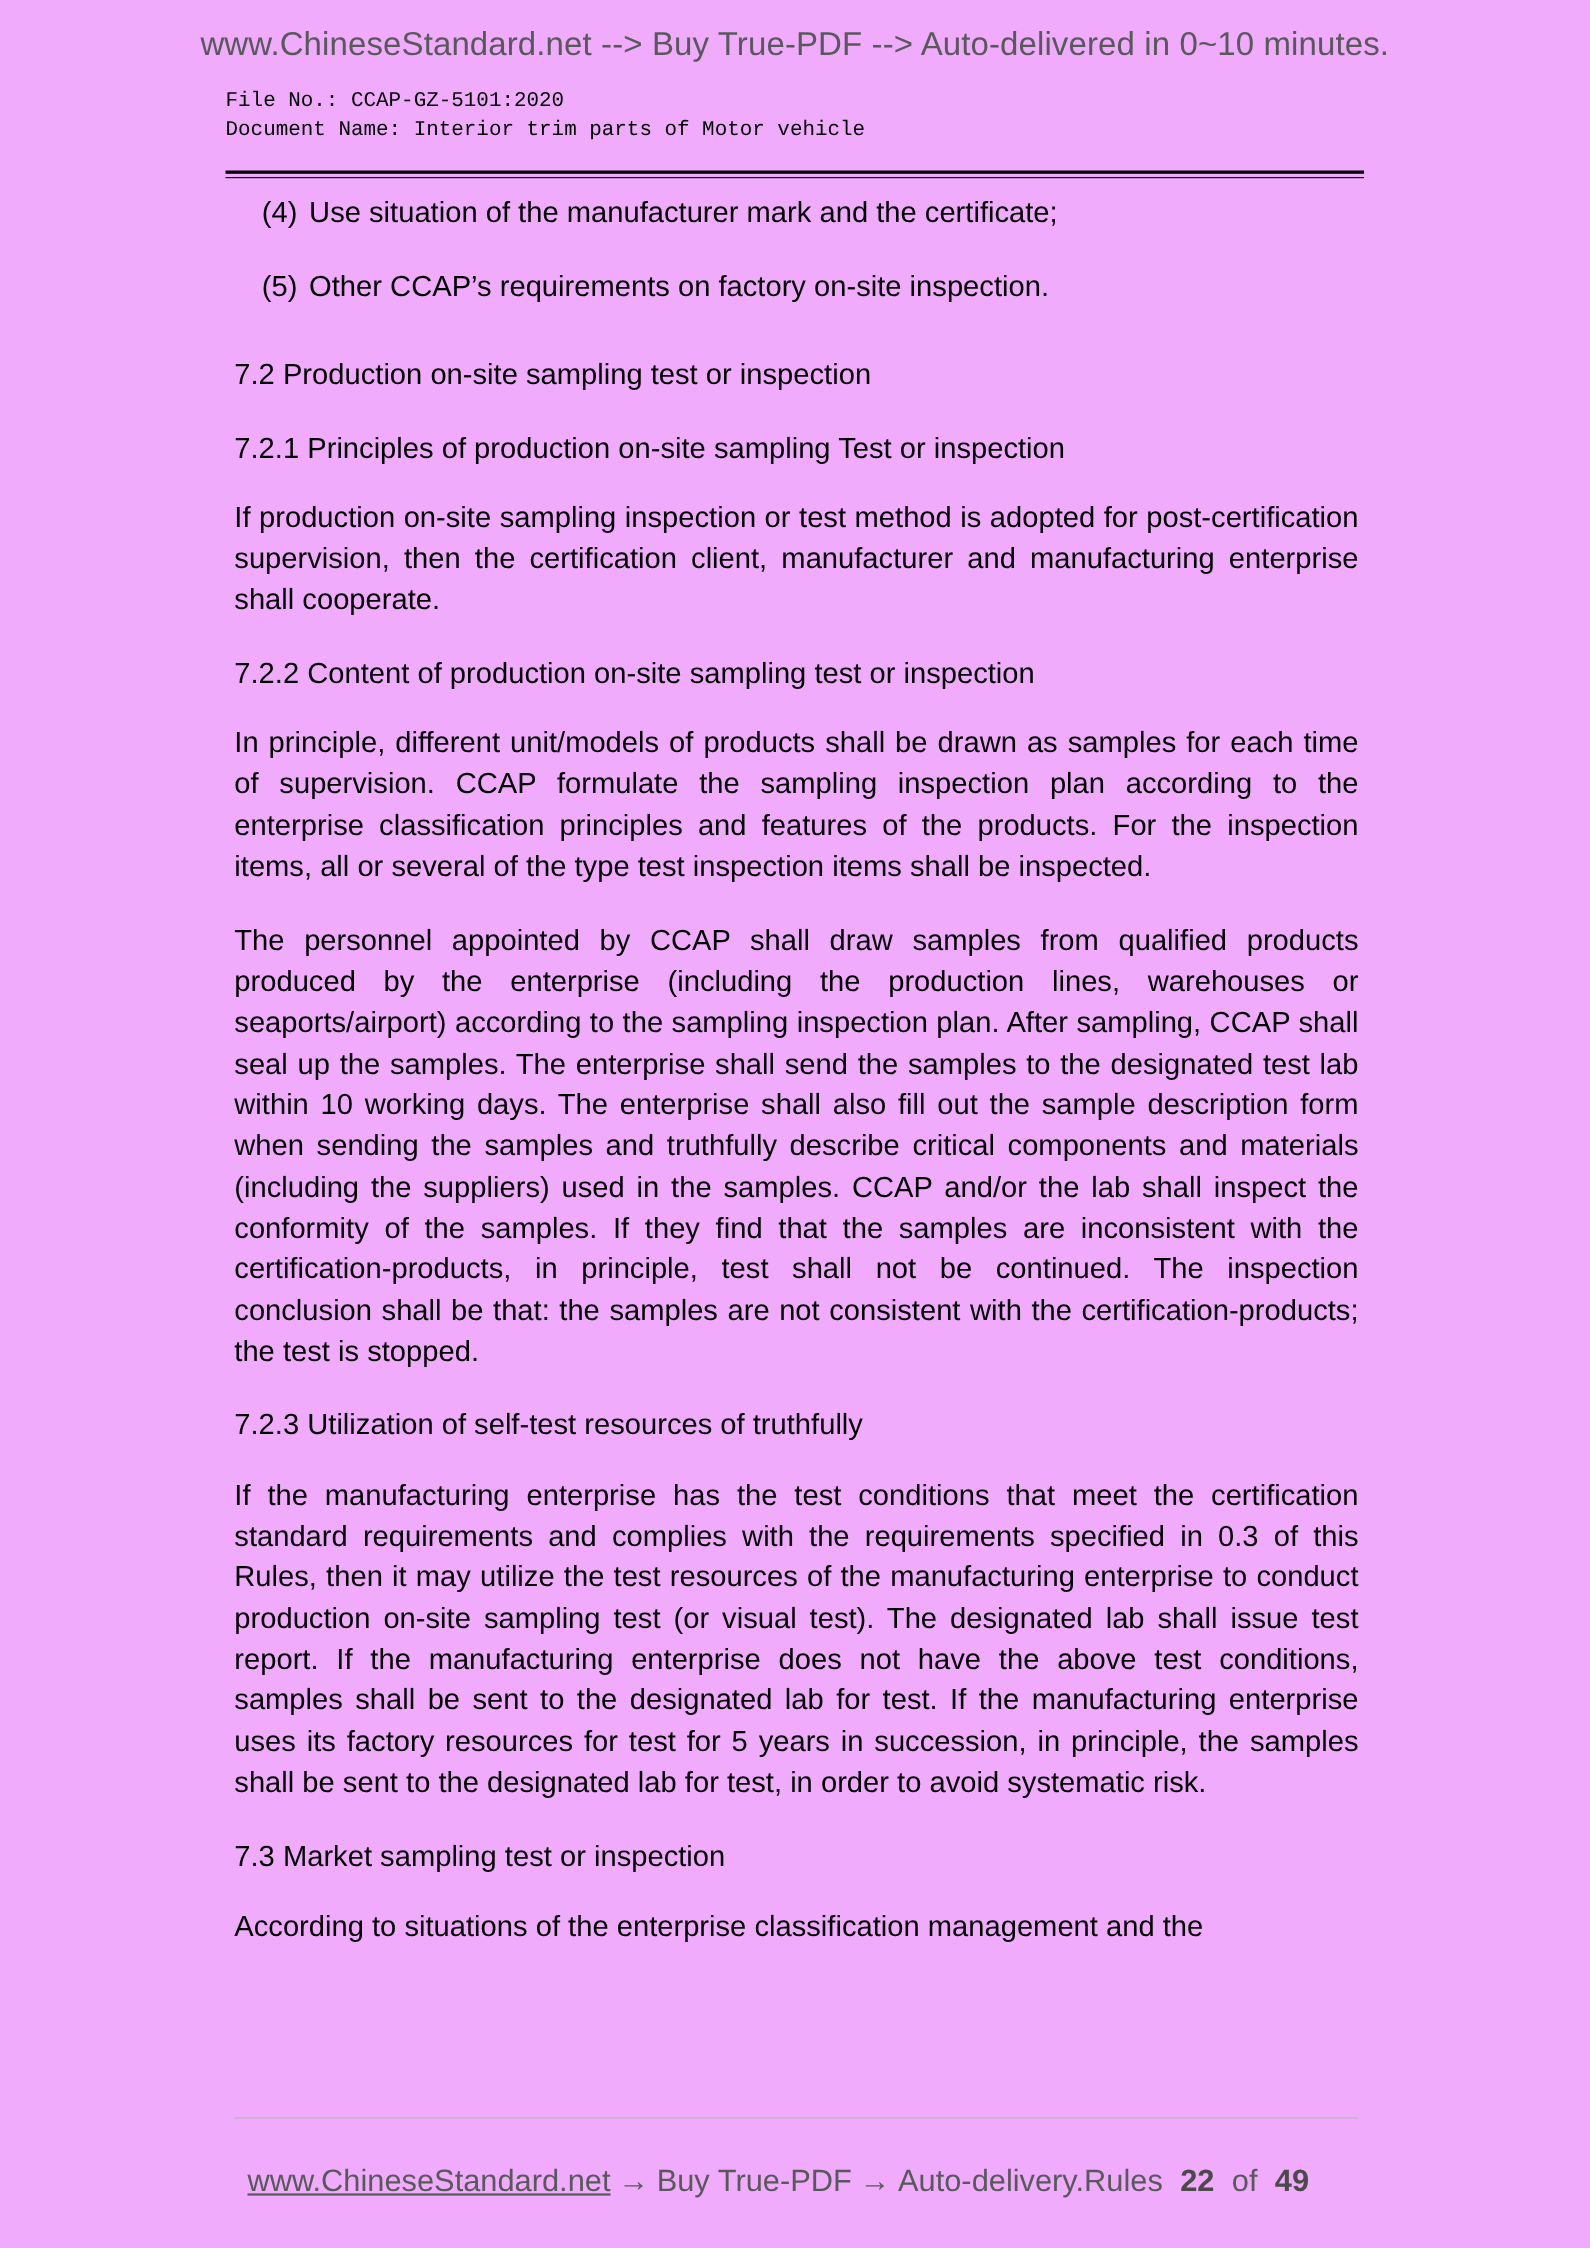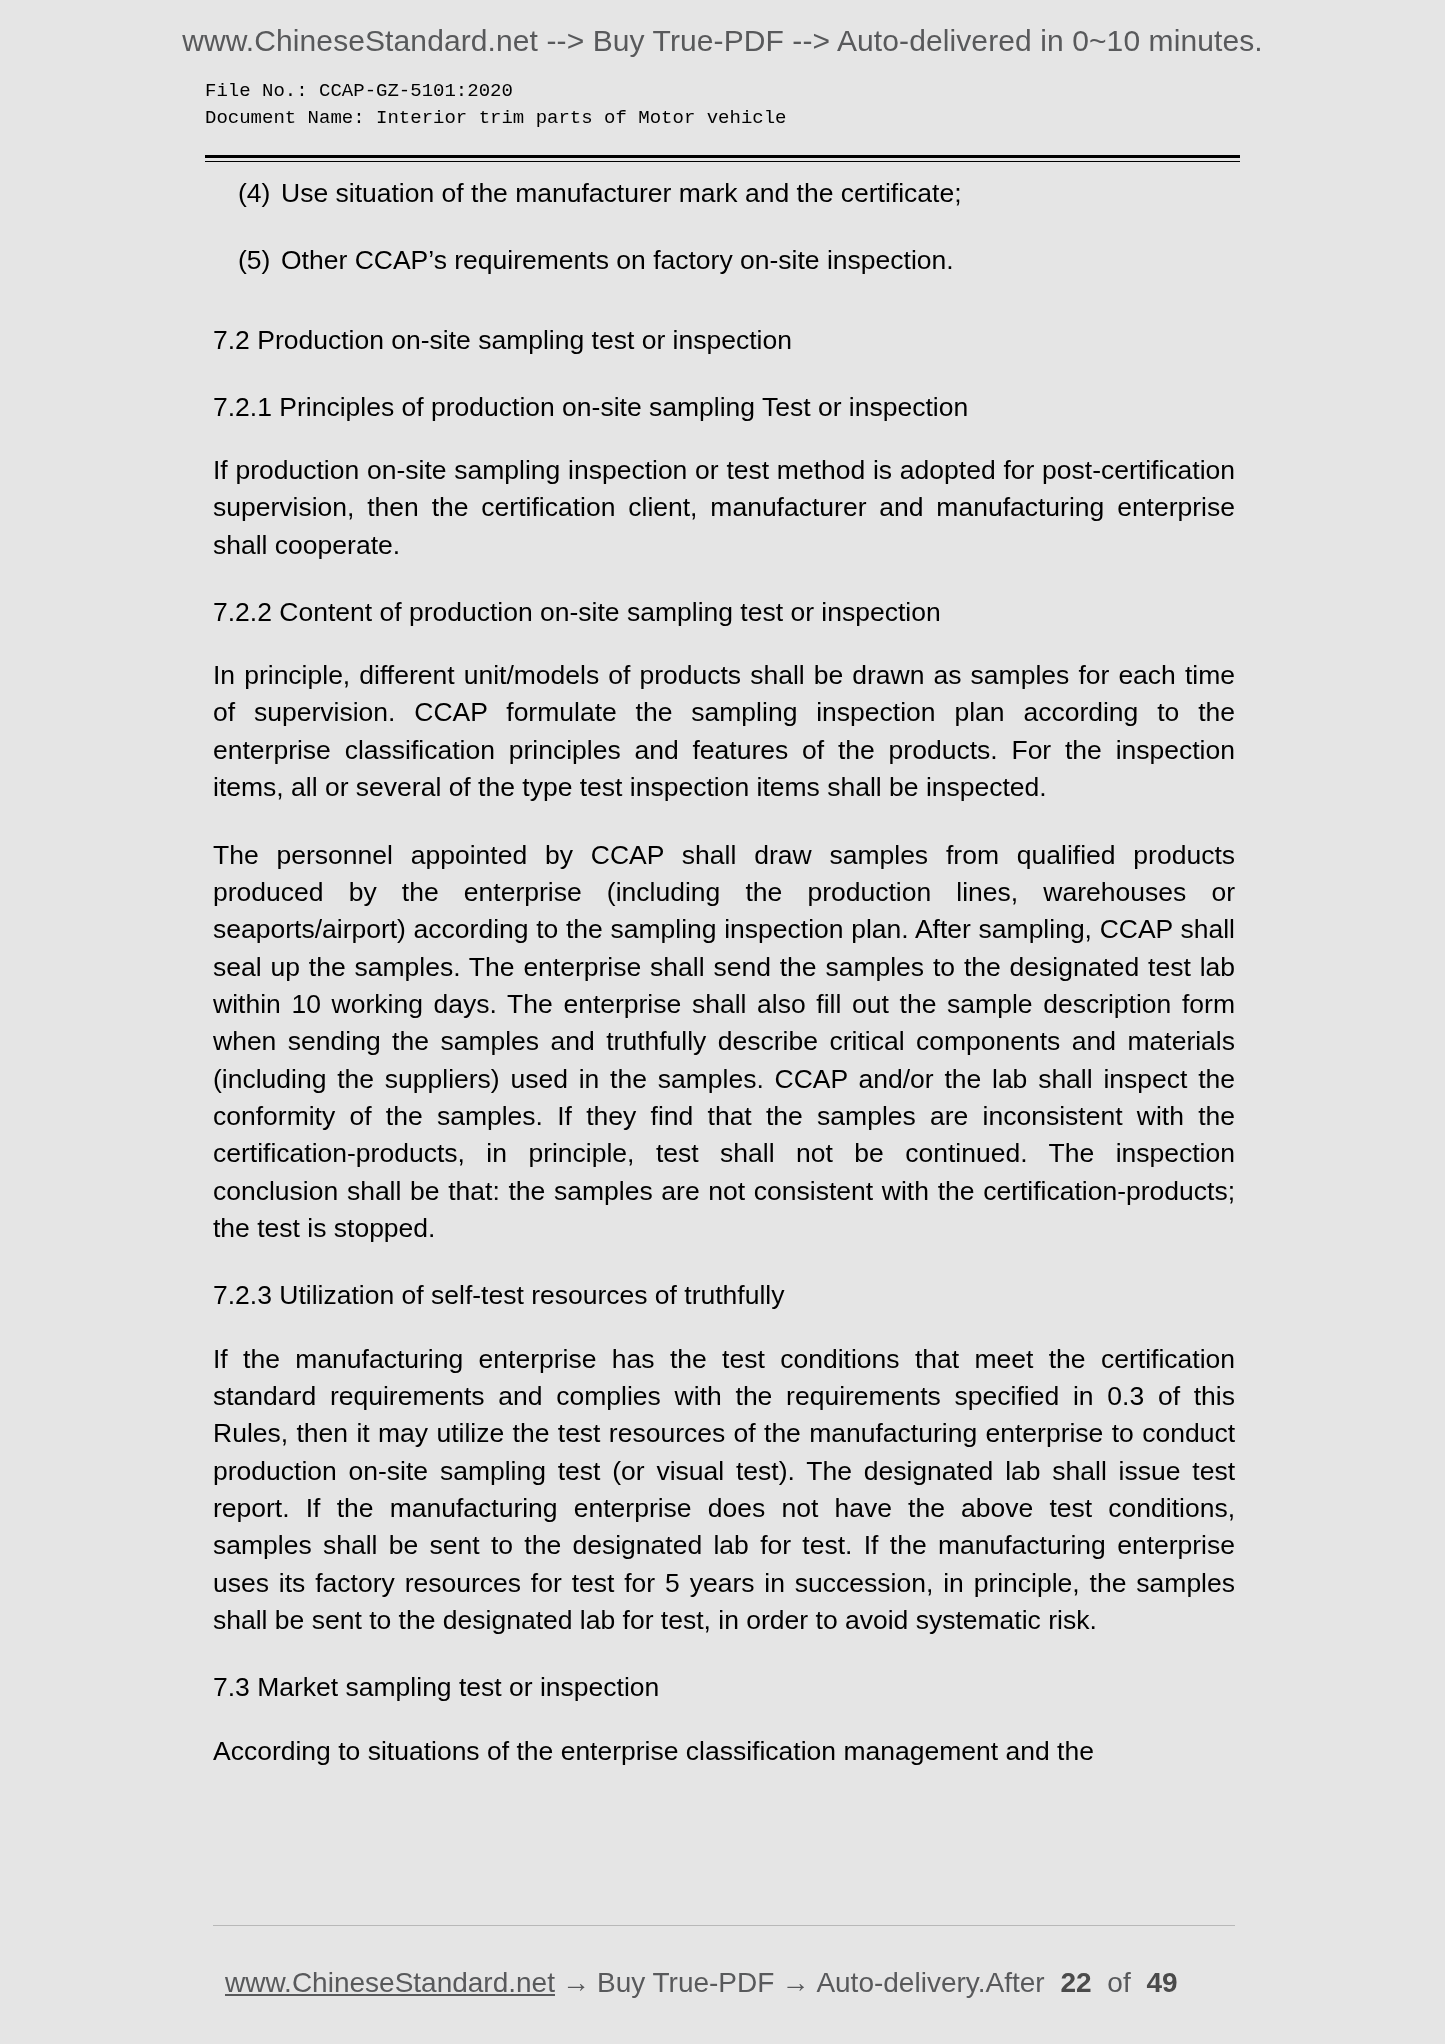--- a/index.html
+++ b/index.html
@@ -9,21 +9,21 @@
   }
   body {
     font-family: "Liberation Sans", sans-serif;
     color: #000000;
   }
   .page {
     position: relative;
     width: 1445px;
     height: 2044px;
     margin: 0 auto;
-    background: #e5e5e5;
+    background: #f0abfc;
     overflow: hidden;
     box-sizing: border-box;
   }
 
   
   .promo {
     position: absolute;
     top: 24px;
     left: 0;
     width: 100%;
@@ -202,17 +202,17 @@
 
   </div>
 
   <div class="footer-rule"></div>
 
   <div class="footer">
     <span class="f-left">
       <a class="f-link" href="#">www.ChineseStandard.net</a><span class="arrow">→</span><span>Buy True-PDF</span><span class="arrow">→</span><span>Auto-delivery.</span>
     </span>
     <span class="f-right">
-      <span>After</span><span class="pg-word">&nbsp;</span><b>22</b><span class="pg-word">&nbsp;</span><span>of</span><span class="pg-word">&nbsp;</span><b>49</b>
+      <span>Rules</span><span class="pg-word">&nbsp;</span><b>22</b><span class="pg-word">&nbsp;</span><span>of</span><span class="pg-word">&nbsp;</span><b>49</b>
     </span>
   </div>
 
 </div>
 
 </body></html>

